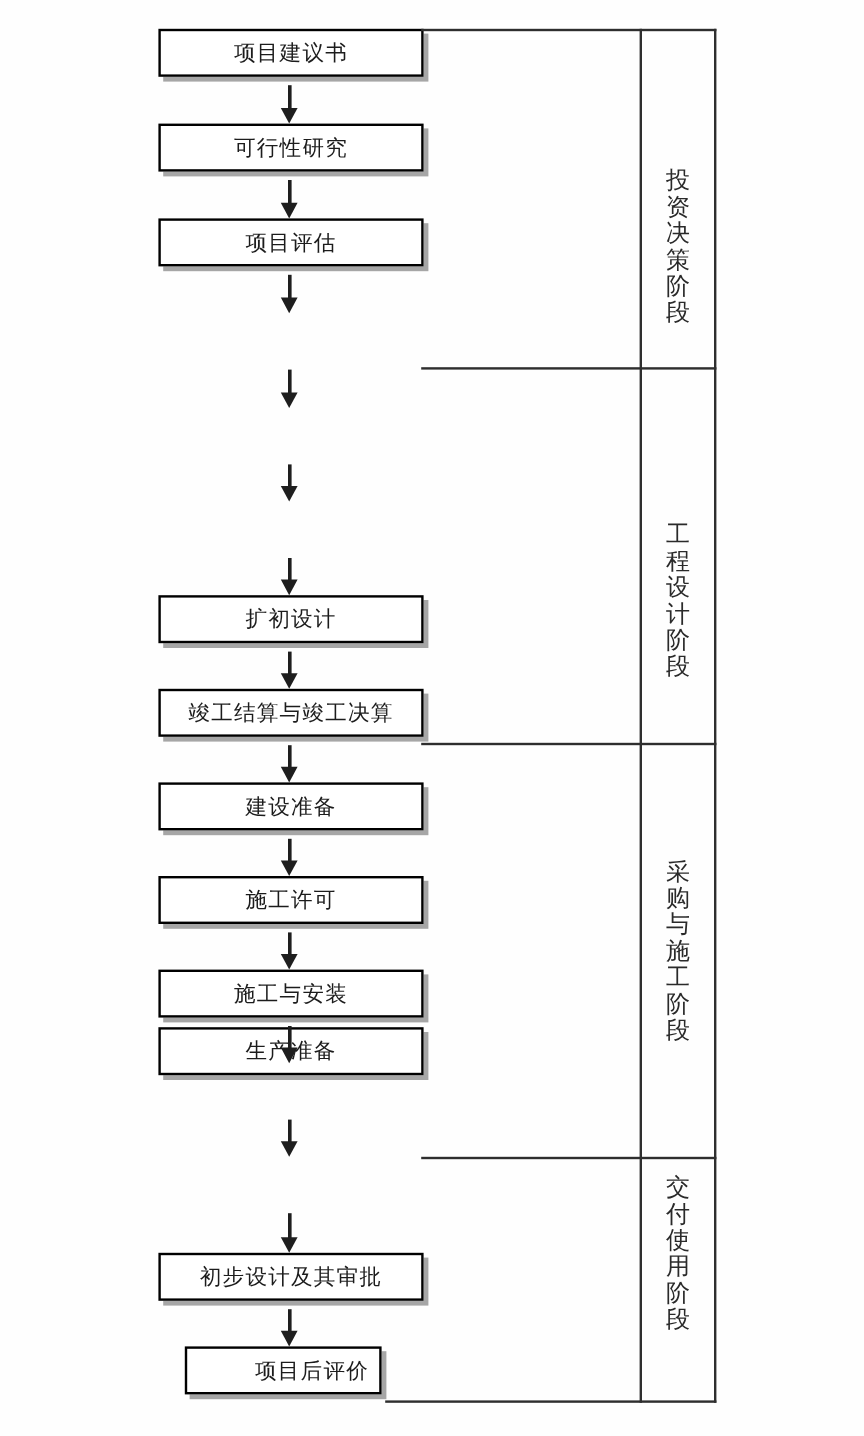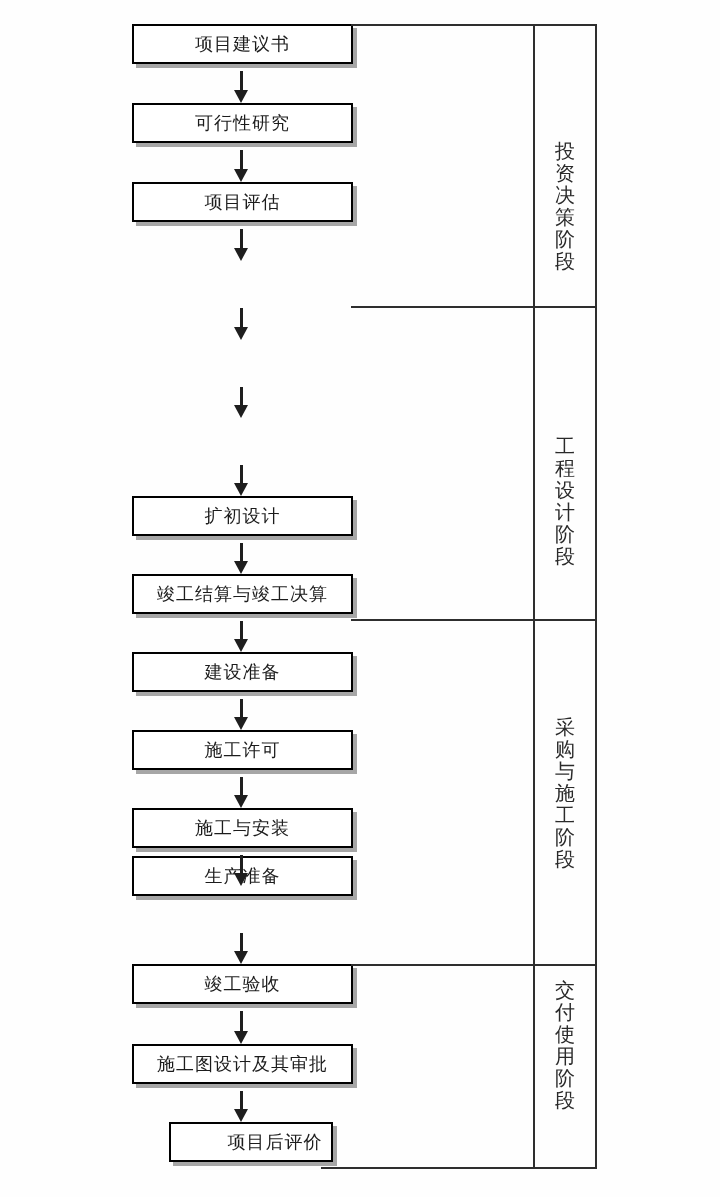--- a/index.html
+++ b/index.html
@@ -27,21 +27,21 @@
     box-shadow: 4px 4px 0 0 #a6a6a6;
     display: flex;
     align-items: center;
     justify-content: center;
     font-size: 18px;
     letter-spacing: 1px;
     color: #1c1c1c;
     white-space: nowrap;
   }
   .box.narrow {
-    left: 169px;
+    left: 154px;
     width: 164px;
     padding-left: 48px;
   }
   
   .arrow {
     position: absolute;
     left: 234px;
     width: 15px;
   }
   .arrow .shaft {
@@ -99,22 +99,21 @@
 
   <div class="box" style="top:24px">项目建议书</div>
   <div class="box" style="top:103px">可行性研究</div>
   <div class="box" style="top:182px">项目评估</div>
   <div class="box" style="top:496px">扩初设计</div>
   <div class="box" style="top:574px">竣工结算与竣工决算</div>
   <div class="box" style="top:652px">建设准备</div>
   <div class="box" style="top:808px">施工与安装</div>
   <div class="box" style="top:730px">施工许可</div>
   <div class="box" style="top:856px">生产准备</div>
-  <div class="box" style="top:964px">竣工验收</div>
-  <div class="box" style="top:1044px">施工图设计及其审批</div>
+  <div class="box" style="top:1044px">初步设计及其审批</div>
   <div class="box narrow" style="top:1122px">项目后评价</div>
 
   <div class="arrow" style="top:71px;height:32px">
       <i class="shaft"></i>
       <i class="head"></i>
     </div>
   <div class="arrow" style="top:150px;height:32px">
       <i class="shaft"></i>
       <i class="head"></i>
     </div>

